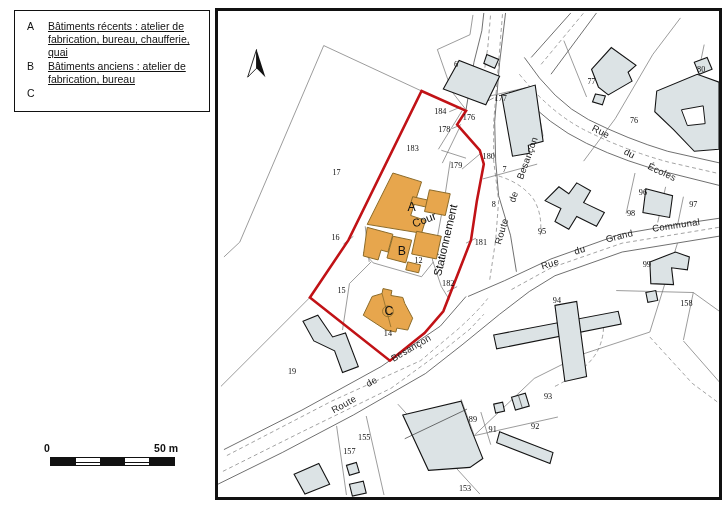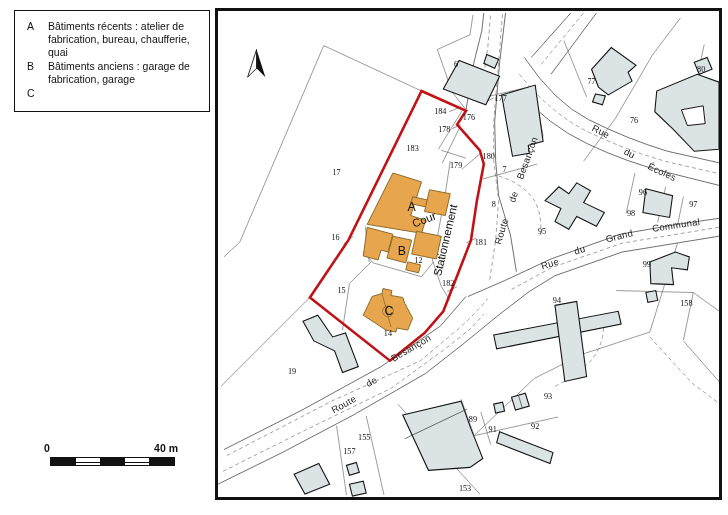--- a/index.html
+++ b/index.html
@@ -3,21 +3,21 @@
 <meta charset="utf-8">
 <style>
   html,body{margin:0;padding:0;}
   body{width:728px;height:515px;position:relative;background:#fff;overflow:hidden;
        font-family:"Liberation Sans",sans-serif;}
   
   .legend{position:absolute;left:14px;top:10px;width:196px;box-sizing:border-box;
           border:1.4px solid #111;padding:9px 6px 10px 12px;background:#fff;}
   .lg-item{display:flex;gap:9px;font-size:10.5px;line-height:1.24;color:#111;margin-bottom:1px;}
   .lg-letter{width:12px;flex:0 0 12px;}
-  .lg-text{flex:1;}
+  .lg-text{flex:1;text-decoration:underline;}
   
   .map-panel{position:absolute;left:215px;top:8px;width:507px;height:492px;
              box-sizing:border-box;border:3px solid #111;background:#fff;}
   .map-panel svg{display:block;width:100%;height:100%;}
   
   .pl{fill:none;stroke:var(--parcel_line,#6f6f6f);stroke-width:.7;}
   .rd{fill:none;stroke:#4a4a4a;stroke-width:.8;}
   .rdd{fill:none;stroke:var(--road_line,#8a8a8a);stroke-width:.8;stroke-dasharray:4 3;}
   .red{fill:none;stroke:var(--site_outline,#c11216);stroke-width:2.6;stroke-linejoin:miter;}
   .bldg-g{fill:var(--building_other,#dce3e5);stroke:#141414;stroke-width:1.1;}
@@ -45,21 +45,21 @@
 </head>
 <body>
 
 <div class="legend">
   <div class="lg-item">
     <span class="lg-letter">A</span>
     <span class="lg-text">Bâtiments récents : atelier de fabrication, bureau, chaufferie, quai</span>
   </div>
   <div class="lg-item">
     <span class="lg-letter">B</span>
-    <span class="lg-text">Bâtiments anciens : garage de fabrication, garage</span>
+    <span class="lg-text">Bâtiments anciens : atelier de fabrication, bureau</span>
   </div>
   <div class="lg-item">
     <span class="lg-letter">C</span>
   </div>
 </div>
 
 <div class="map-panel">
   <svg viewBox="215 8 507 492" preserveAspectRatio="none">
 
     <g>
@@ -237,21 +237,21 @@
         <text x="411" y="210" class="blabel">A</text>
         <text x="401" y="255" class="blabel">B</text>
         <text x="388" y="316" class="blabel">C</text>
       </g>
   </svg>
 </div>
 
 <div class="scalebar">
   <div class="sb-labels">
     <span>0</span>
-    <span>40 m</span>
+    <span>50 m</span>
   </div>
   <div class="sb-bar">
     <div class="sb-seg"></div>
     <div class="sb-seg"></div>
     <div class="sb-seg"></div>
     <div class="sb-seg"></div>
     <div class="sb-seg"></div>
     <div class="sb-mid"></div>
   </div>
 </div>

